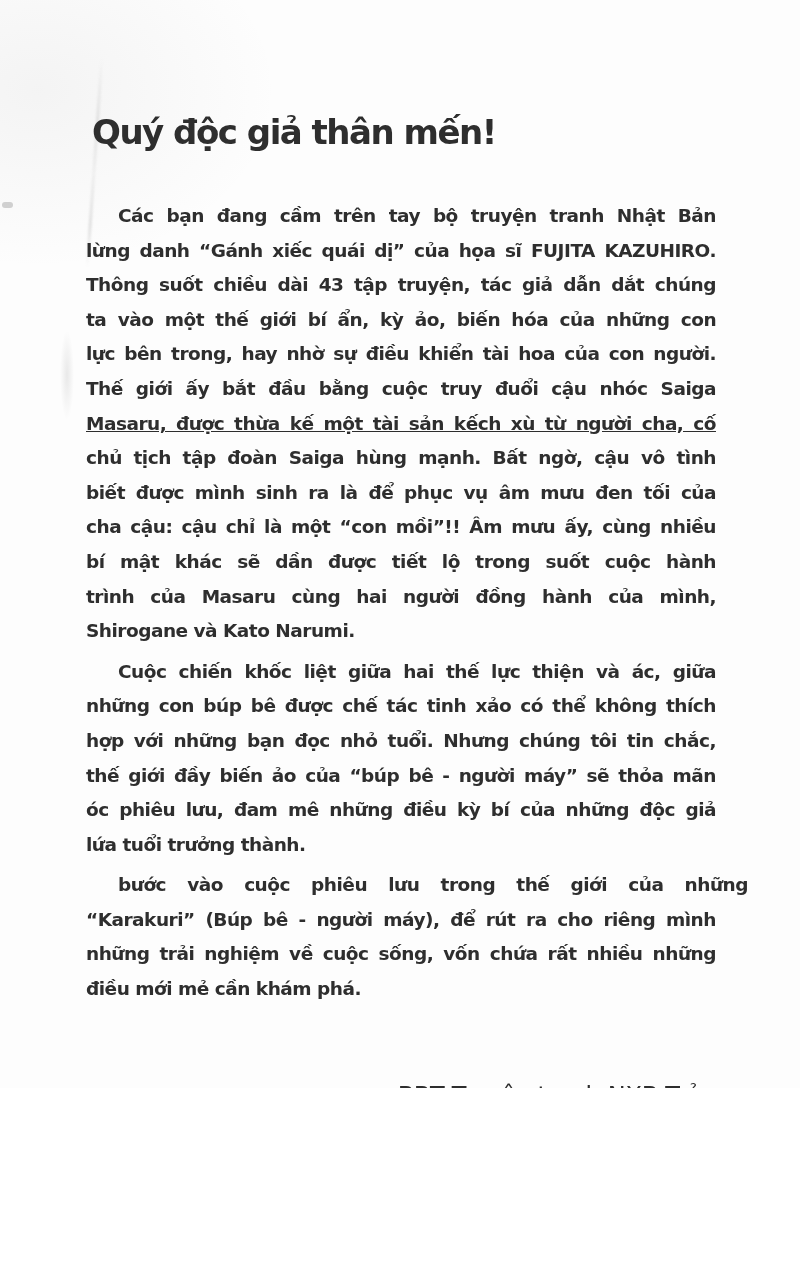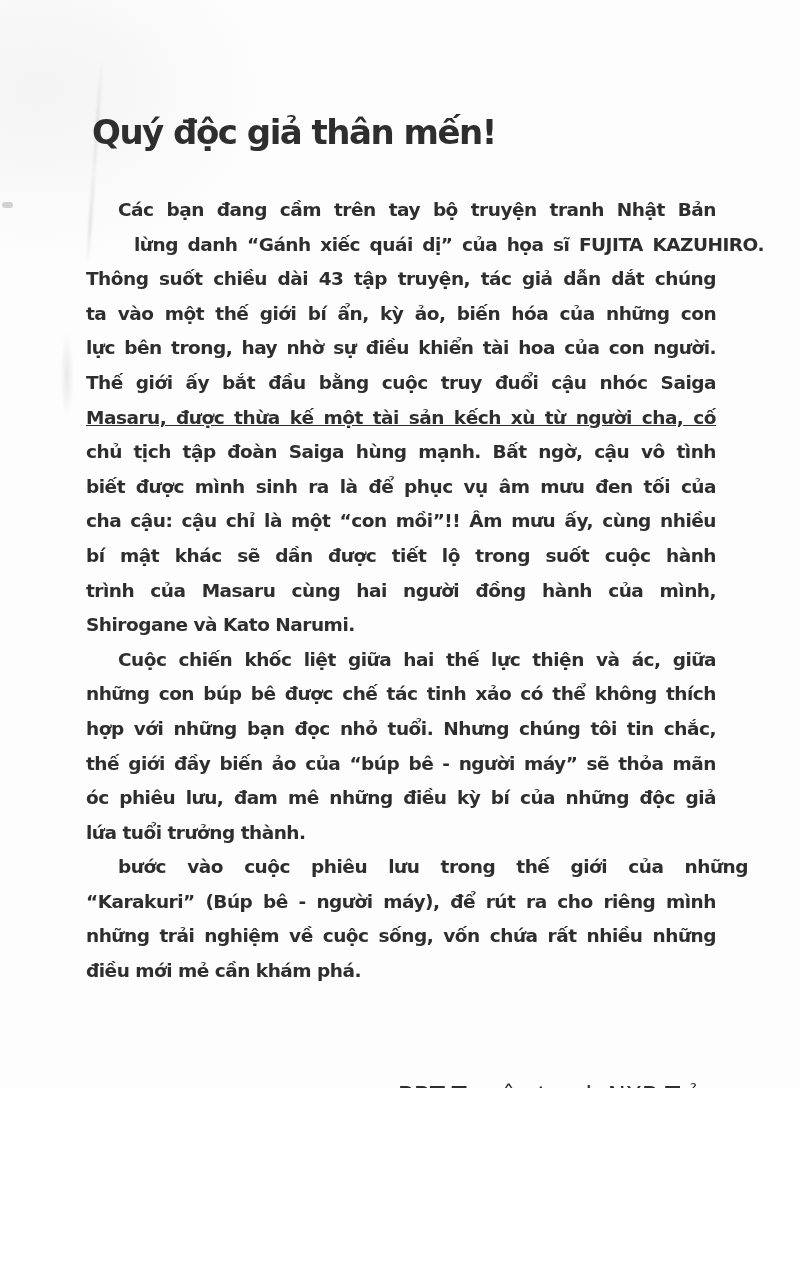--- a/index.html
+++ b/index.html
@@ -52,21 +52,21 @@
 
   .line {
     height: 34.6px;
     line-height: 34.6px;
     font-size: 18.5px;
     font-weight: 600;
     letter-spacing: -0.5px;
     white-space: nowrap;
     color: var(--ink);
   }
-  .paragraph .line:first-child { padding-left: 32px; }
+  .paragraph .line:first-child { padding-left: 32px; margin-top: 6px; }
 
   .signature {
     position: absolute;
     right: 100px;
     top: 1082px;
     font-size: 24px;
     font-weight: normal;
     letter-spacing: -0.3px;
     white-space: nowrap;
     color: var(--ink);
@@ -140,21 +140,21 @@
 
   <div class="crease"></div>
   <div class="edge-mark"></div>
   <div class="smudge"></div>
 
   <div class="title">Quý độc giả thân mến!</div>
 
   <div class="body-text">
     <div class="paragraph">
         <div class="line"><span style="word-spacing: 6.99px;">Các bạn đang cầm trên tay bộ truyện tranh Nhật Bản</span></div>
-        <div class="line"><span style="word-spacing: 3.58px; margin-left: 48px;">lừng danh “Gánh xiếc quái dị” của họa sĩ FUJITA KAZUHIRO.</span></div>
+        <div class="line"><span style="word-spacing: 3.58px;">lừng danh “Gánh xiếc quái dị” của họa sĩ FUJITA KAZUHIRO.</span></div>
         <div class="line"><span style="word-spacing: 4.63px; text-align: right;">Thông suốt chiều dài 43 tập truyện, tác giả dẫn dắt chúng</span></div>
         <div class="line"><span style="word-spacing: 5.37px;">ta vào một thế giới bí ẩn, kỳ ảo, biến hóa của những con</span></div>
         <div class="line"><span style="word-spacing: 3.36px;">lực bên trong, hay nhờ sự điều khiển tài hoa của con người.</span></div>
         <div class="line"><span style="word-spacing: 7.09px;">Thế giới ấy bắt đầu bằng cuộc truy đuổi cậu nhóc Saiga</span></div>
         <div class="line"><span style="word-spacing: 3.97px; text-decoration: underline;">Masaru, được thừa kế một tài sản kếch xù từ người cha, cố</span></div>
         <div class="line"><span style="word-spacing: 5.78px; margin-top: 21px;">chủ tịch tập đoàn Saiga hùng mạnh. Bất ngờ, cậu vô tình</span></div>
         <div class="line"><span style="word-spacing: 4.94px; text-align: right;">biết được mình sinh ra là để phục vụ âm mưu đen tối của</span></div>
         <div class="line"><span style="word-spacing: 3.26px;">cha cậu: cậu chỉ là một “con mồi”!! Âm mưu ấy, cùng nhiều</span></div>
         <div class="line"><span style="word-spacing: 9.57px;">bí mật khác sẽ dần được tiết lộ trong suốt cuộc hành</span></div>
         <div class="line"><span style="word-spacing: 10.27px;">trình của Masaru cùng hai người đồng hành của mình,</span></div>

